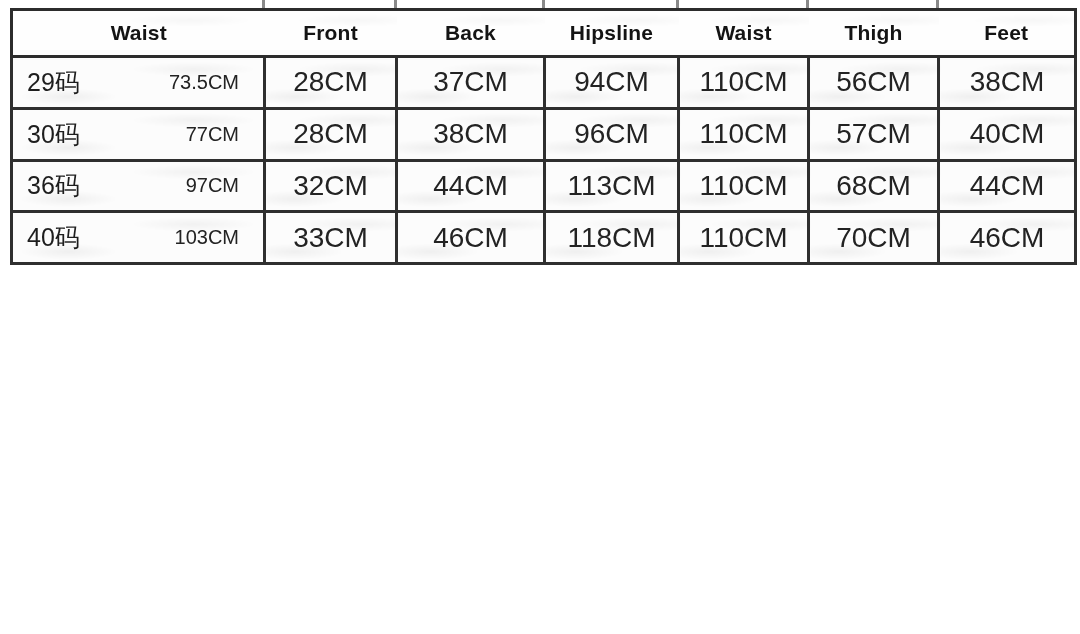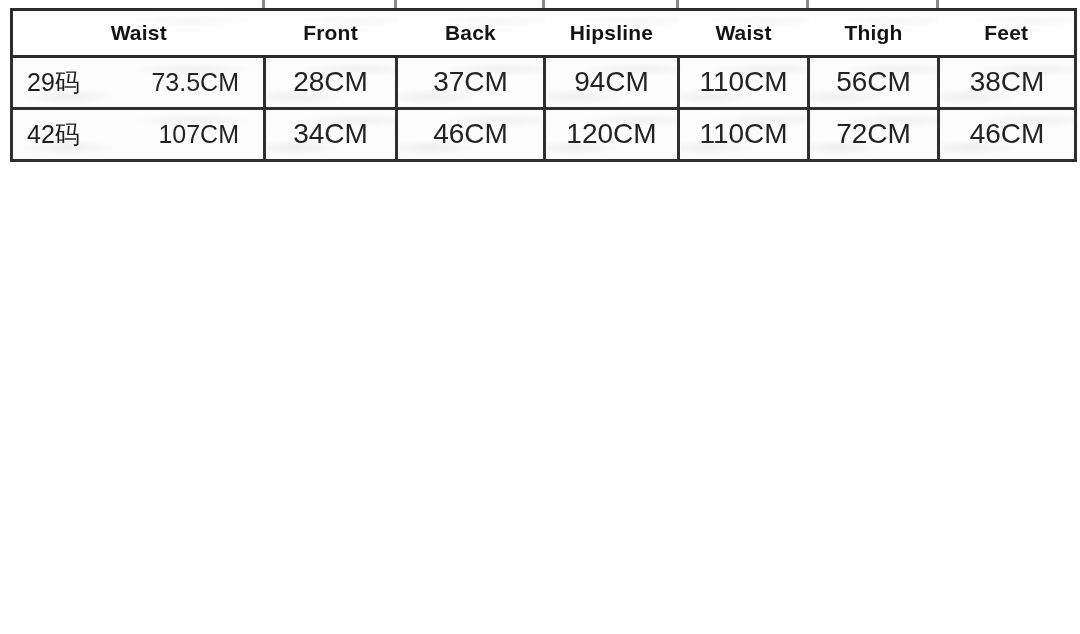--- a/index.html
+++ b/index.html
@@ -64,21 +64,21 @@
     justify-content: space-between;
     padding: 0 24px 0 14px;
     width: 100%;
     height: 100%;
   }
   .size-label {
     font-size: 25px;
     color: #1e1e1e;
   }
   .waist-value {
-    font-size: 25px;
+    font-size: 20px;
     color: #232323;
   }
 </style>
 </head>
 <body>
 
 <div class="ticks">
   <div class="tick" style="left:262px;"></div>
   <div class="tick" style="left:394px;"></div>
   <div class="tick" style="left:542px;"></div>
@@ -119,25 +119,53 @@
     <td>28CM</td>
     <td>37CM</td>
     <td>94CM</td>
     <td>110CM</td>
     <td>56CM</td>
     <td>38CM</td>
   </tr>
       <tr>
     <td class="size-cell">
       <div class="size-cell-inner">
-        <span class="size-label">42码</span>
-        <span class="waist-value">107CM</span>
+        <span class="size-label">30码</span>
+        <span class="waist-value">77CM</span>
       </div>
     </td>
-    <td>34CM</td>
+    <td>28CM</td>
+    <td>38CM</td>
+    <td>96CM</td>
+    <td>110CM</td>
+    <td>57CM</td>
+    <td>40CM</td>
+  </tr>
+      <tr>
+    <td class="size-cell">
+      <div class="size-cell-inner">
+        <span class="size-label">36码</span>
+        <span class="waist-value">97CM</span>
+      </div>
+    </td>
+    <td>32CM</td>
+    <td>44CM</td>
+    <td>113CM</td>
+    <td>110CM</td>
+    <td>68CM</td>
+    <td>44CM</td>
+  </tr>
+      <tr>
+    <td class="size-cell">
+      <div class="size-cell-inner">
+        <span class="size-label">40码</span>
+        <span class="waist-value">103CM</span>
+      </div>
+    </td>
+    <td>33CM</td>
     <td>46CM</td>
-    <td>120CM</td>
+    <td>118CM</td>
     <td>110CM</td>
-    <td>72CM</td>
+    <td>70CM</td>
     <td>46CM</td>
   </tr>
     </tbody>
 </table>
 
 </body></html>

